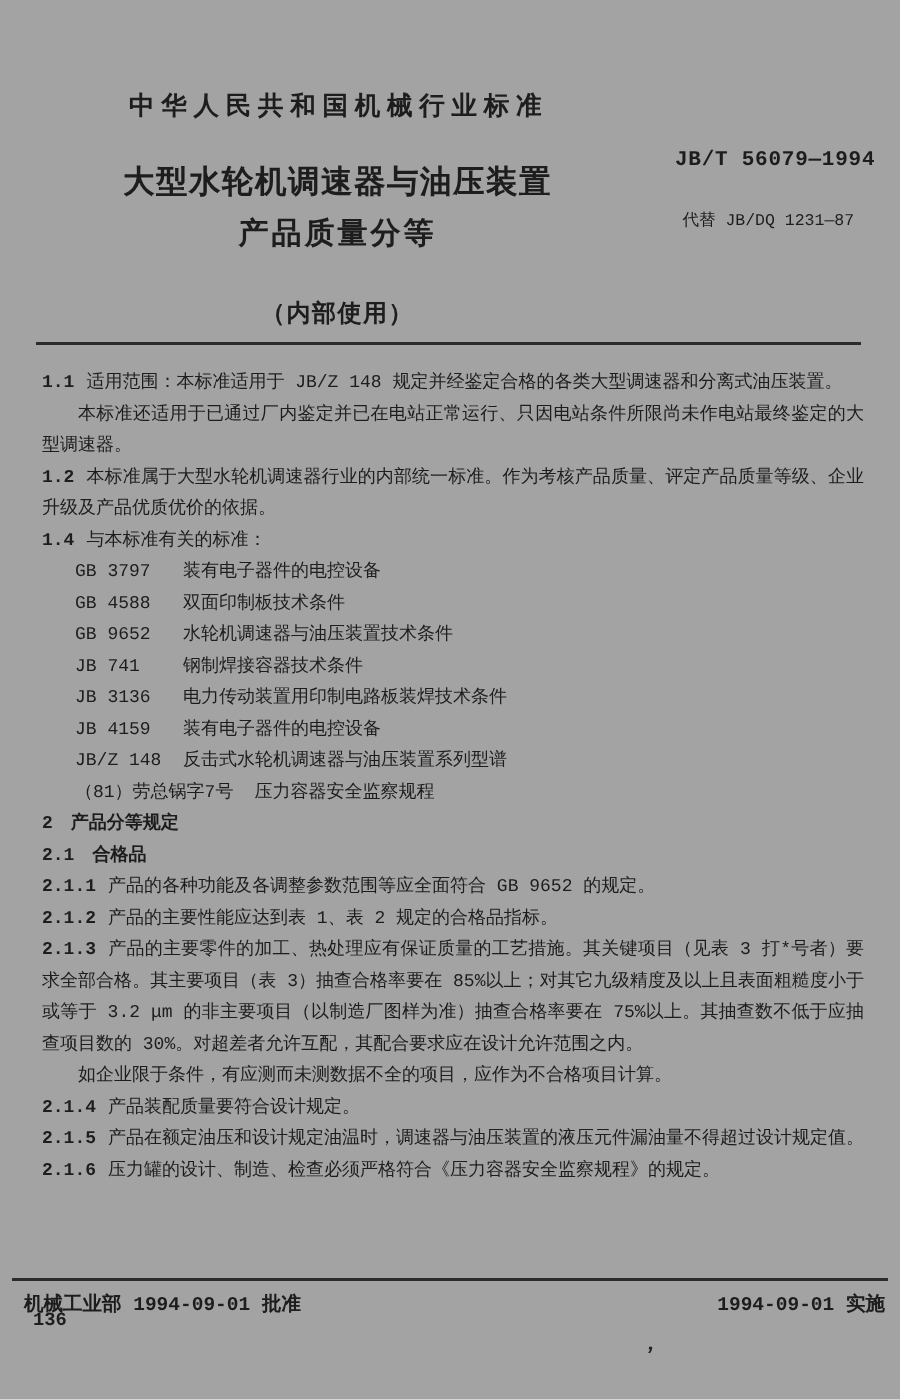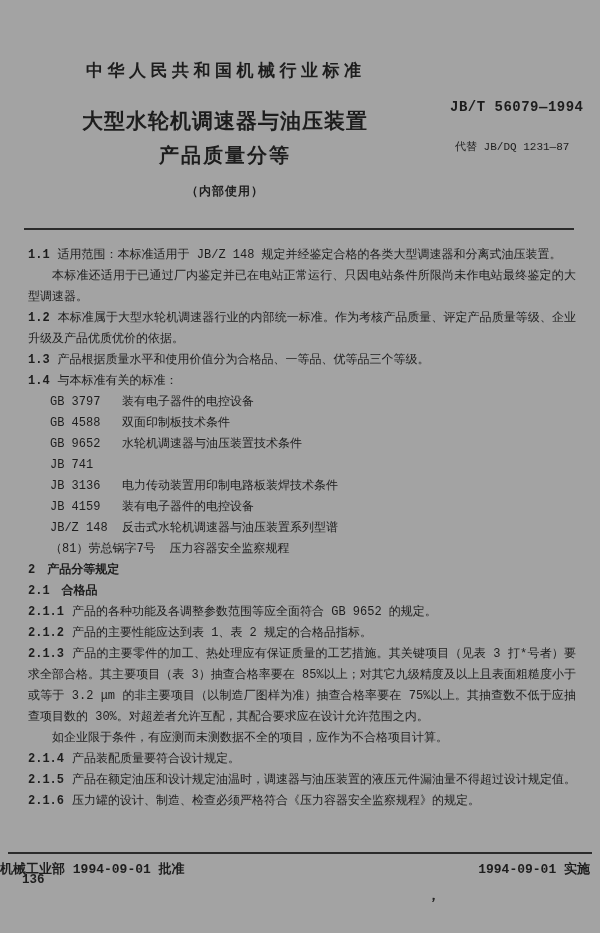--- a/index.html
+++ b/index.html
@@ -10,21 +10,21 @@
     color:#1d1d1d;
   }
   
   .authority{
     position:absolute;left:86px;top:59px;
     font-size:17px;font-weight:bold;letter-spacing:4.5px;white-space:nowrap;
   }
   .title-block{position:absolute;left:55px;top:107px;width:340px;text-align:center;}
   .title1{font-size:21px;font-weight:bold;letter-spacing:1px;white-space:nowrap;}
   .title2{font-size:20px;font-weight:bold;letter-spacing:2px;margin-top:7px;}
-  .usage{font-size:12px;font-weight:bold;letter-spacing:1px;margin-top:14px;}
+  .usage{font-size:16px;font-weight:bold;letter-spacing:1px;margin-top:30px;}
   .std-no{position:absolute;left:450px;top:99px;font-size:14px;font-weight:bold;letter-spacing:.5px;white-space:nowrap;}
   .supersedes{position:absolute;left:455px;top:139px;font-size:11px;white-space:nowrap;}
   .rule-top{position:absolute;left:24px;right:26px;top:228px;height:2px;background:#2b2b2b;}
   
   .body-text{
     position:absolute;left:28px;top:245px;width:548px;
     font-size:12px;line-height:21px;text-align:justify;
   }
   .body-text p{margin:0;}
   .h-sec{font-weight:bold;margin-bottom:4px;}
@@ -32,21 +32,21 @@
   .mt5{margin-top:5px;}
   .mt3{margin-top:3px;}
   .num{font-weight:bold;margin-right:8px;}
   .cont{text-indent:2em;}
   .ref-row{display:flex;padding-left:22px;text-align:left;}
   .ref-code{min-width:58px;margin-right:14px;white-space:nowrap;}
   .ref-title{white-space:nowrap;}
   
   .rule-bottom{position:absolute;left:8px;right:8px;top:852px;height:2px;background:#2b2b2b;}
   .footer-line{
-    position:absolute;left:0;right:10px;top:860px;
+    position:absolute;left:16px;right:10px;top:860px;
     font-size:13px;font-weight:bold;display:flex;justify-content:space-between;
   }
   .page-num{position:absolute;left:22px;top:873px;font-size:12.5px;font-weight:bold;}
   .artifact{position:absolute;left:428px;top:896px;font-size:15px;font-weight:bold;transform:rotate(12deg);color:#222;}
 </style>
 </head>
 <body>
 
 <div class="page">
 
@@ -65,38 +65,38 @@
 
   <div class="body-text">
 
 
     <p><span class="num">1.1</span><span>适用范围：本标准适用于 JB/Z 148 规定并经鉴定合格的各类大型调速器和分离式油压装置。</span></p>
 
     <p class="cont">本标准还适用于已通过厂内鉴定并已在电站正常运行、只因电站条件所限尚未作电站最终鉴定的大型调速器。</p>
 
     <p><span class="num">1.2</span><span>本标准属于大型水轮机调速器行业的内部统一标准。作为考核产品质量、评定产品质量等级、企业升级及产品优质优价的依据。</span></p>
 
-    <p><span class="num">1.3</span><span>产品根据质量水平和使用价值分为合格品、一等品、优等品三个等级。</span></p>
 
     <p><span class="num">1.4</span><span>与本标准有关的标准：</span></p>
 
     <div class="ref-row">
         <span class="ref-code">GB 3797</span>
         <span class="ref-title">装有电子器件的电控设备</span>
       </div>
     <div class="ref-row">
         <span class="ref-code">GB 4588</span>
         <span class="ref-title">双面印制板技术条件</span>
       </div>
     <div class="ref-row">
         <span class="ref-code">GB 9652</span>
         <span class="ref-title">水轮机调速器与油压装置技术条件</span>
       </div>
     <div class="ref-row">
         <span class="ref-code">JB 741</span>
+        <span class="ref-title">钢制焊接容器技术条件</span>
       </div>
     <div class="ref-row">
         <span class="ref-code">JB 3136</span>
         <span class="ref-title">电力传动装置用印制电路板装焊技术条件</span>
       </div>
     <div class="ref-row">
         <span class="ref-code">JB 4159</span>
         <span class="ref-title">装有电子器件的电控设备</span>
       </div>
     <div class="ref-row">

